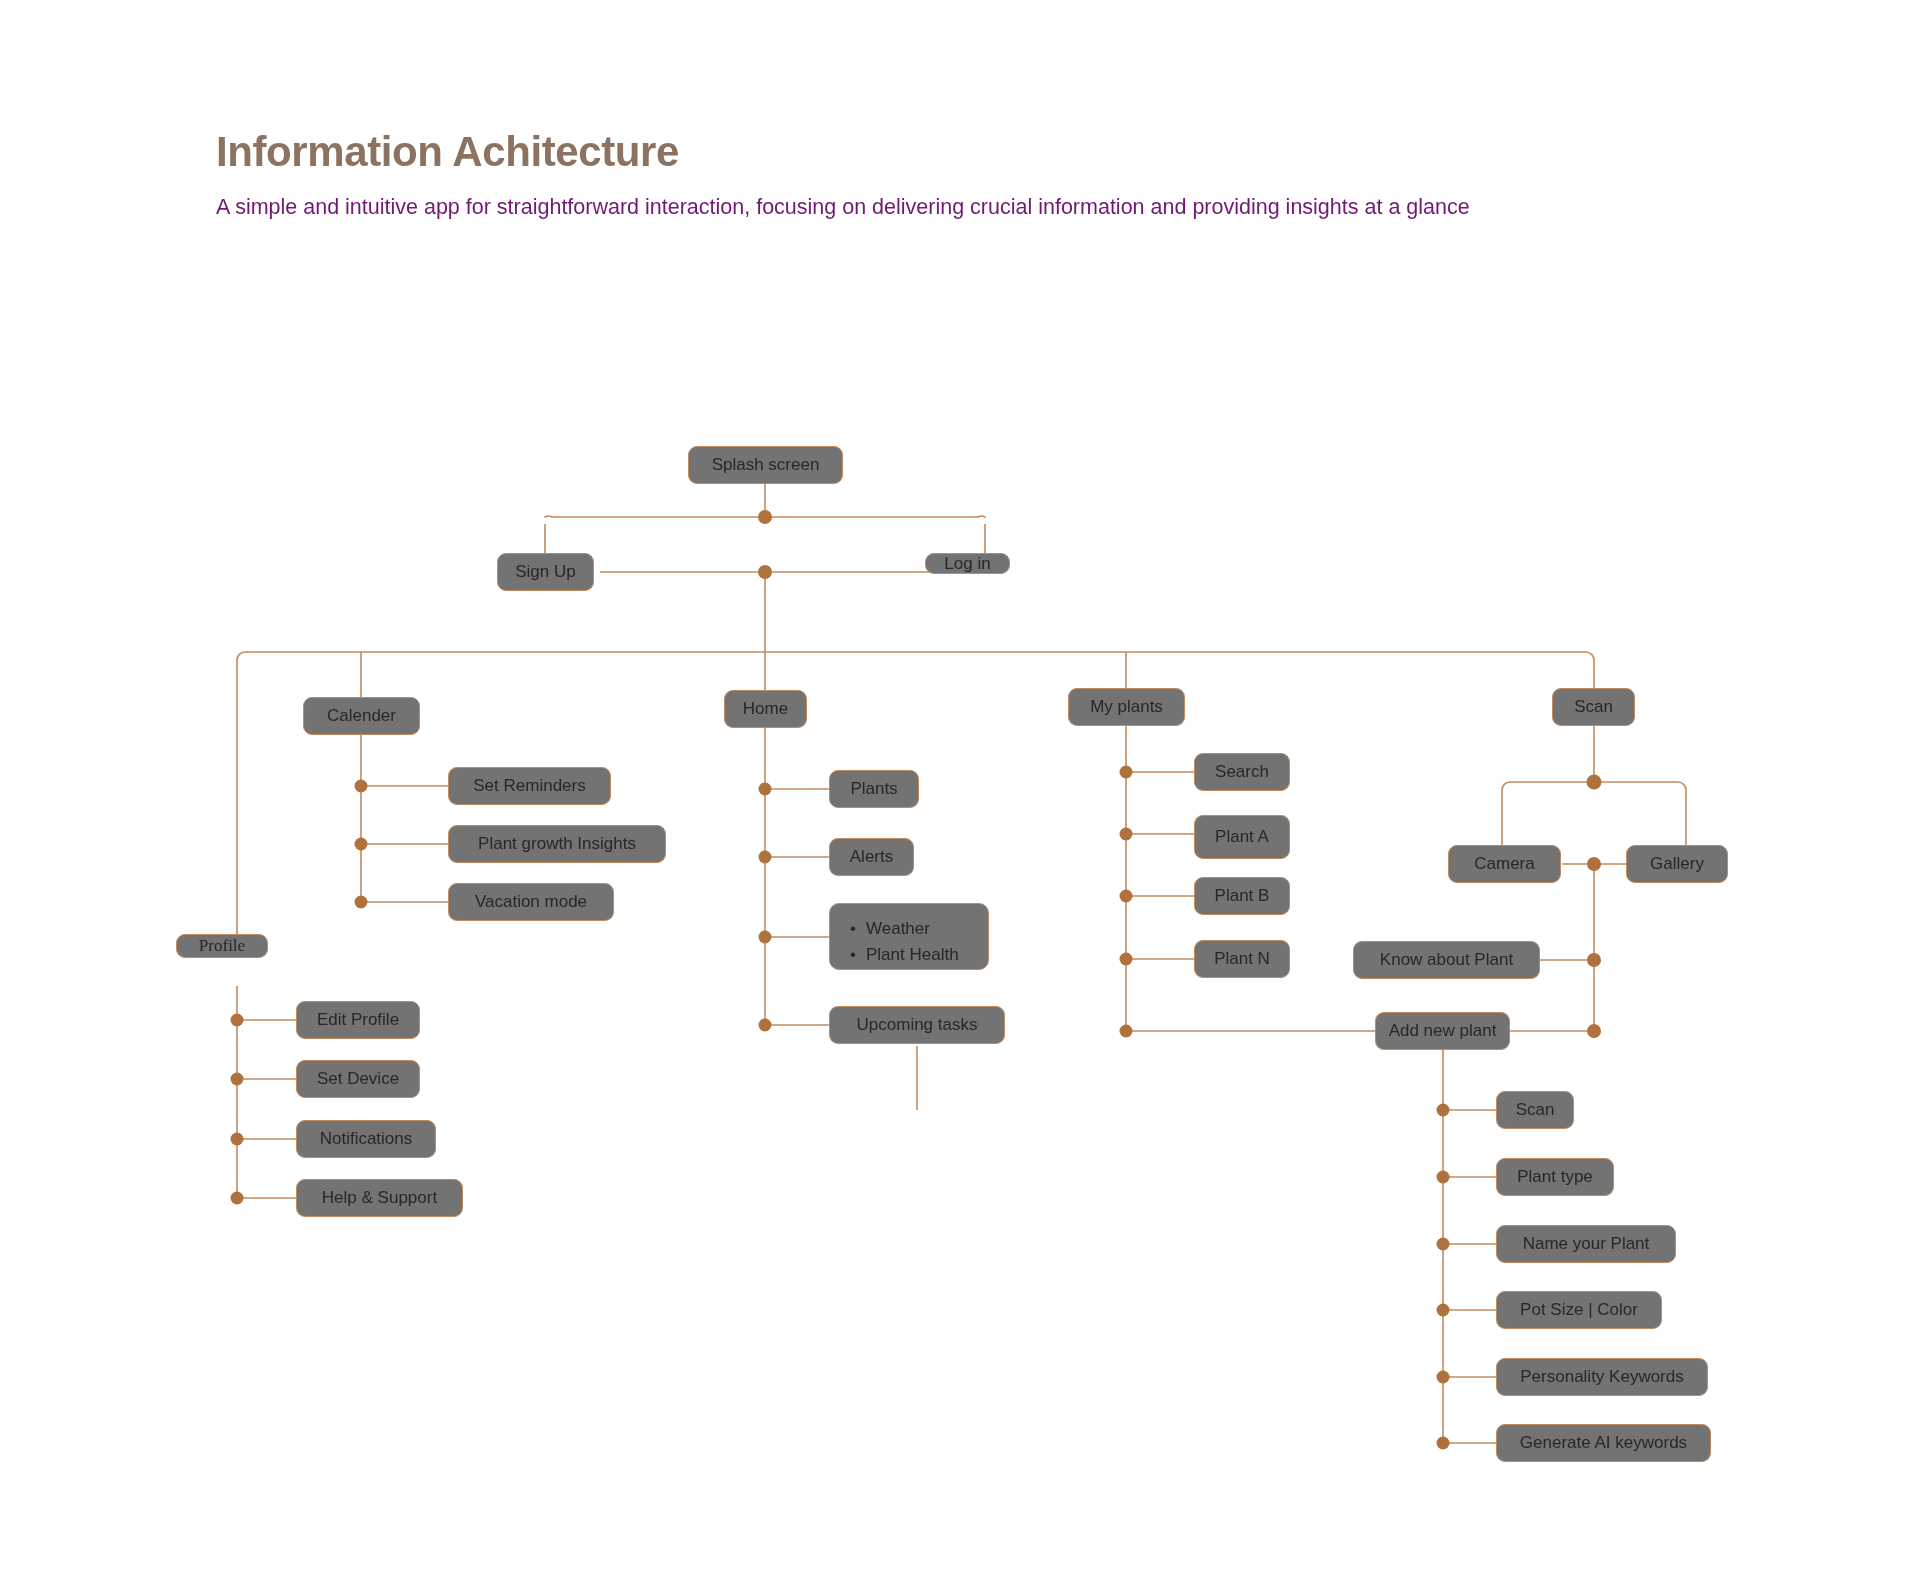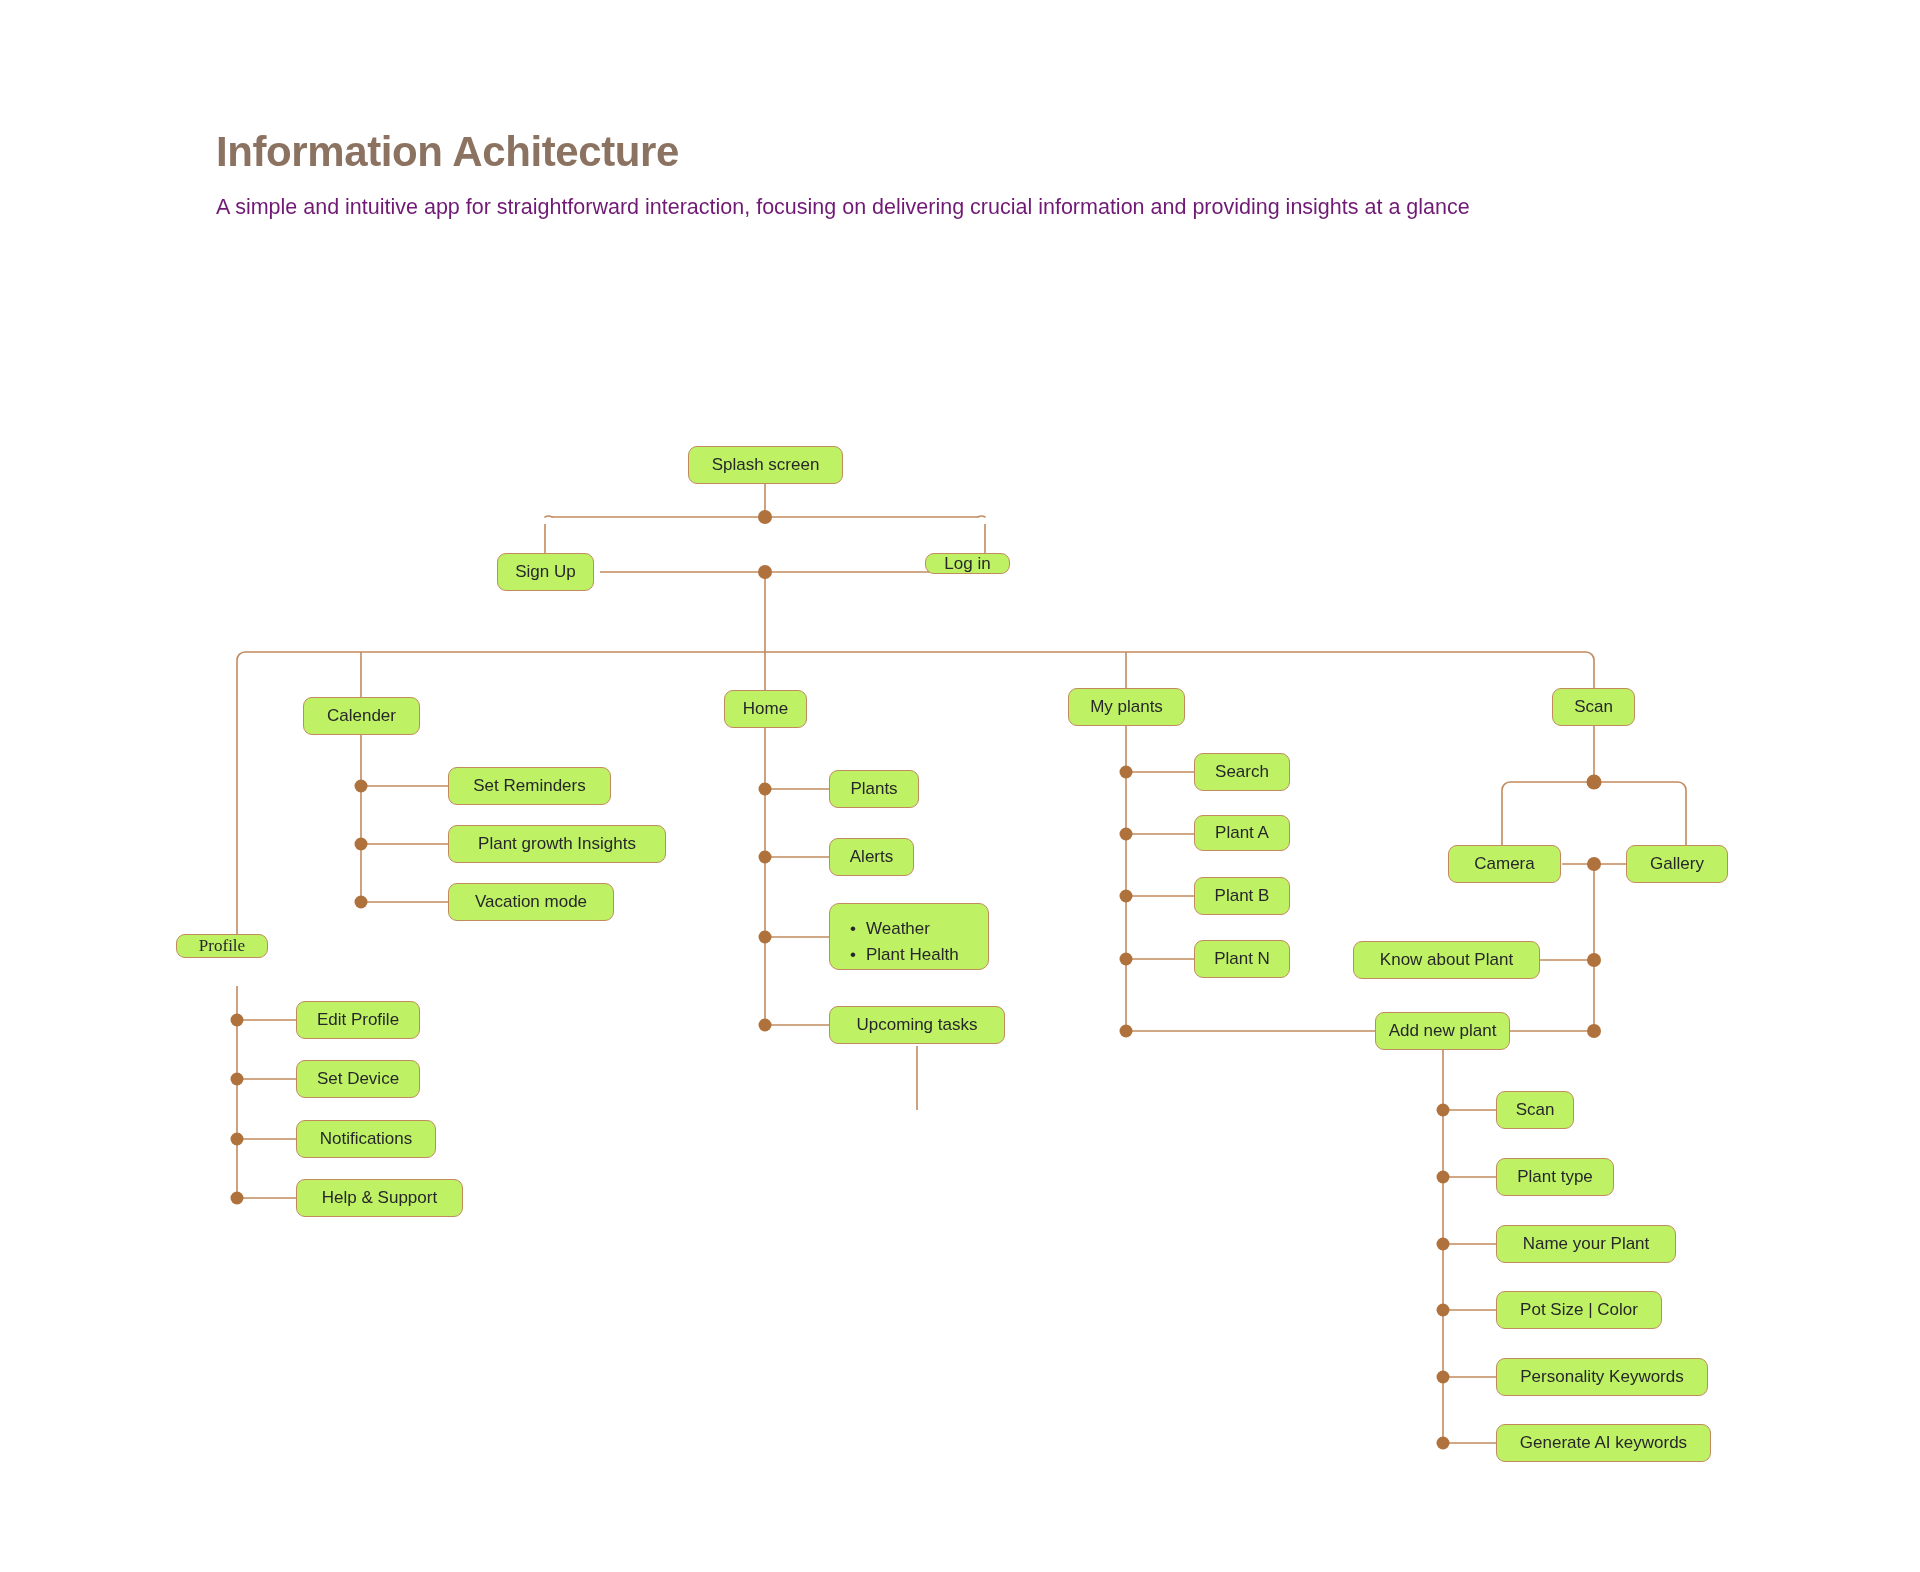--- a/index.html
+++ b/index.html
@@ -61,21 +61,21 @@
     left: 0;
     top: 0;
     width: 1920px;
     height: 1572px;
     pointer-events: none;
   }
 
   .node {
     position: absolute;
     box-sizing: border-box;
-    background: #bef264;
+    background: #737373;
     border: 1.4px solid #C28B5E;
     border-radius: 9px;
     color: #27272A;
     font-family: "Liberation Sans", sans-serif;
     font-size: 17px;
     line-height: 1.25;
     display: flex;
     align-items: center;
     justify-content: center;
     text-align: center;
@@ -258,21 +258,21 @@
       <ul>
         <li>Weather</li>
         <li>Plant Health</li>
       </ul>
     </div>
 
     <div class="node" style="left:829px; top:1006px; width:176px; height:38px;">Upcoming tasks</div>
 
 
     <div class="node" style="left:1194px; top:753px; width:96px; height:38px;">Search</div>
-    <div class="node" style="left:1194px; top:815px; width:96px; height:36px;">Plant A</div>
+    <div class="node" style="left:1194px; top:815px; width:96px; height:44px;">Plant A</div>
     <div class="node" style="left:1194px; top:877px; width:96px; height:38px;">Plant B</div>
     <div class="node" style="left:1194px; top:940px; width:96px; height:38px;">Plant N</div>
 
     <div class="node" style="left:1448px; top:845px; width:113px; height:38px;">Camera</div>
     <div class="node" style="left:1626px; top:845px; width:102px; height:38px;">Gallery</div>
     <div class="node" style="left:1353px; top:941px; width:187px; height:38px;">Know about Plant</div>
     <div class="node" style="left:1375px; top:1012px; width:135px; height:38px;">Add new plant</div>
 
     <div class="node" style="left:1496px; top:1091px; width:78px; height:38px;">Scan</div>
     <div class="node" style="left:1496px; top:1158px; width:118px; height:38px;">Plant type</div>

